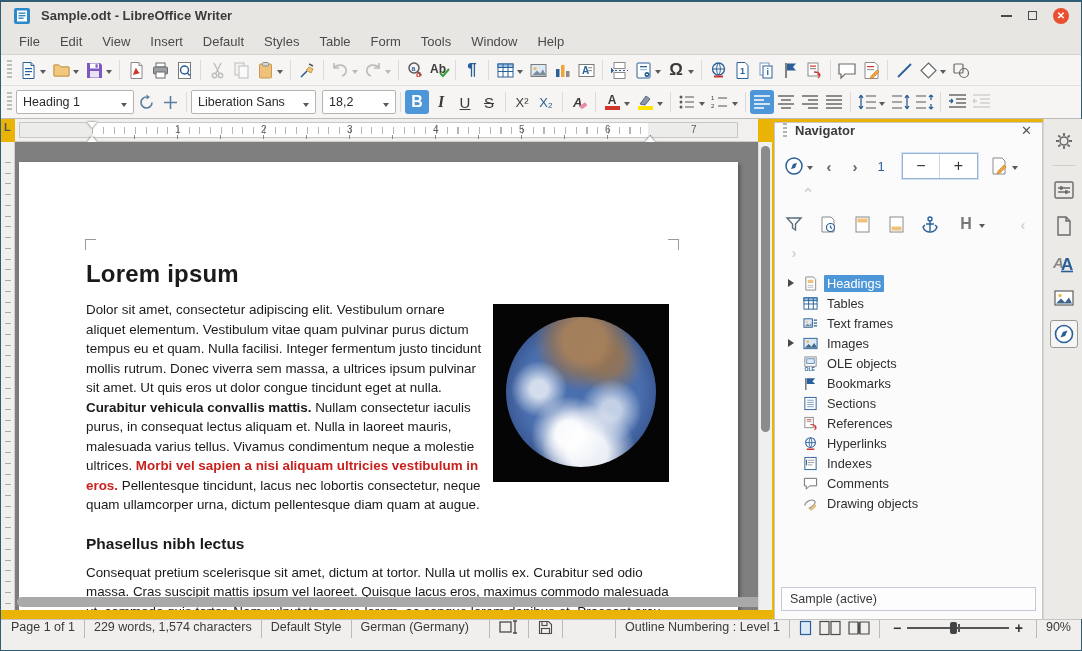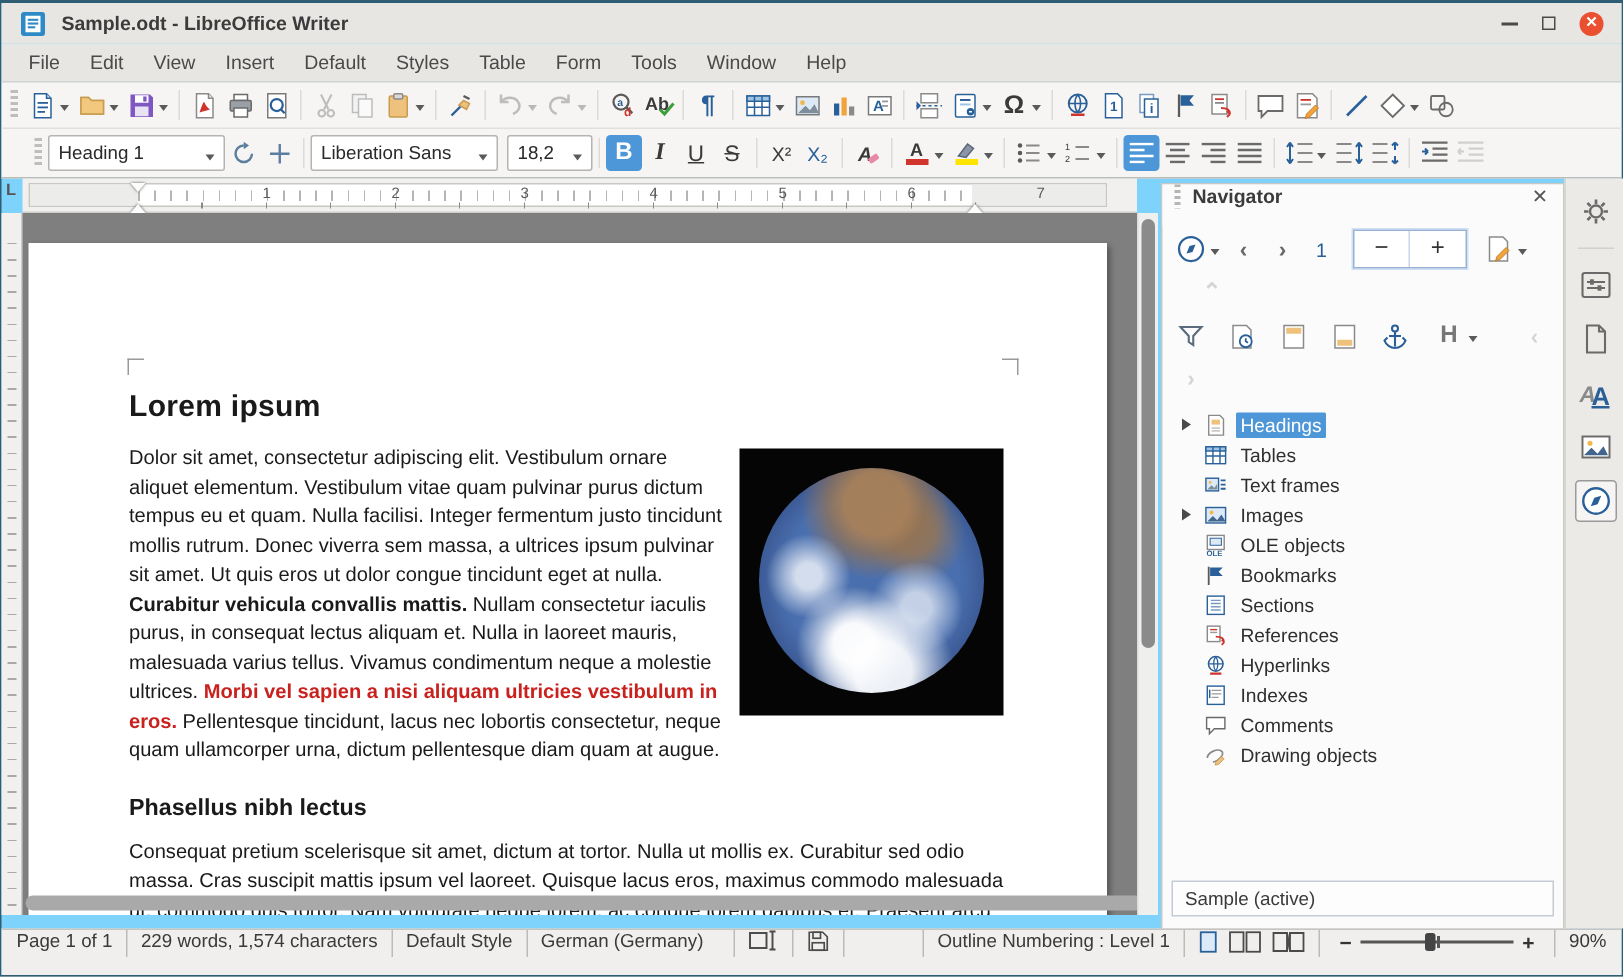--- a/index.html
+++ b/index.html
@@ -1,35 +1,35 @@
 <!DOCTYPE html>
 <html><head>
 <meta charset="utf-8">
 <style>
   *{box-sizing:border-box;margin:0;padding:0;font-family:"Liberation Sans",sans-serif}
   html,body{width:1082px;height:651px;overflow:hidden;background:#7f7f7f}
-  .window{position:relative;width:1082px;height:651px;border:1px solid #2f5e74;border-top:2px solid #2f5e74;background:#7dd3fc}
+  .window{position:relative;width:1082px;height:651px;border:1px solid #2f5e74;border-top:2px solid #2f5e74;background:#eab308}
 
   
   .titlebar{position:absolute;left:0;top:0;right:0;height:27px;background:#e8e6e3;display:flex;align-items:center;padding:0 8px}
   .title-icon{width:18px;height:18px;margin:0 10px 0 4px}
   .title-text{font-weight:bold;font-size:13px;color:#3b3b3b}
   .win-btns{margin-left:auto;display:flex;align-items:center;gap:16px;padding-right:4px}
   .btn-min{width:11px;height:2px;background:#4a4a4a}
   .btn-max{width:9px;height:9px;border:1.5px solid #4a4a4a}
   .btn-close{width:16px;height:16px;border-radius:50%;background:#ea5030;color:#fff;font-size:10px;line-height:15px;text-align:center;font-weight:bold}
 
   
   .menubar{position:absolute;left:0;top:27px;right:0;height:26px;background:#e8e6e3;display:flex;align-items:center;padding-left:8px;border-bottom:1px solid #d4d2cf}
   .menu-item{font-size:13px;color:#4a4a4a;padding:4px 10px}
 
   
   .toolbar{position:absolute;left:0;right:0;background:#f6f5f4;display:flex;align-items:center}
   .tb1{top:53px;height:31px;border-bottom:1px solid #e2e0dd;padding-left:2px}
-  .tb2{top:84px;height:33px;border-bottom:1px solid #bdbbb8;padding-left:18px}
+  .tb2{top:84px;height:33px;border-bottom:1px solid #bdbbb8;padding-left:2px}
   .grip{width:5px;height:20px;margin:0 4px;background:repeating-linear-gradient(to bottom,#c0beba 0 2px,transparent 2px 4px)}
   .ti{width:24px;height:24px;display:inline-flex;align-items:center;justify-content:center;border-radius:3px;flex:0 0 auto}
   .ti svg{display:block}
   .dd{width:0;height:0;border:3px solid transparent;border-top:4px solid #5a5a5a;margin:7px 3px 0 0}
   .dd.dis{border-top-color:#b8b8b8}
   .sep{width:1px;height:20px;background:#dddbd8;margin:0 4px}
   .glyph{font-size:15px;font-weight:bold;color:#2a6099}
   .active-toggle{background:#4d97d9}
   .combo{height:24px;background:#fff;border:1px solid #b6b4b1;border-radius:2px;display:flex;align-items:center;font-size:12.5px;color:#2a2a2a;padding:0 6px;justify-content:space-between}
   .combo .dd{margin:9px 0 0 6px}
@@ -51,21 +51,21 @@
   .vruler{position:absolute;left:0;top:140px;width:14px;height:468px;background:#f1f0ee;border-right:1px solid #cfcdca;
      background-image:repeating-linear-gradient(to bottom,#a9a9a9 0 1px,transparent 1px 10.75px);background-size:6px 100%;background-position:4px 20px;background-repeat:no-repeat}
 
   
   .docarea{position:absolute;left:14px;top:140px;width:743px;height:468px;background:#7f7f7f;overflow:hidden}
   .page{position:absolute;left:4px;top:20px;width:719px;height:560px;background:#fff;box-shadow:2px 2px 4px rgba(0,0,0,.35);overflow:hidden}
   .cornermark{position:absolute;width:11px;height:11px}
   .cm-tl{left:66px;top:77px;border-left:1px solid #9a9a9a;border-top:1px solid #9a9a9a}
   .cm-tr{left:649px;top:77px;border-right:1px solid #9a9a9a;border-top:1px solid #9a9a9a}
   .content{position:absolute;left:67px;top:78px;width:583px;color:#1a1a1a}
-  .h1{font-size:20px;font-weight:bold;margin:20px 0 12px 0;letter-spacing:.2px}
+  .h1{font-size:24px;font-weight:bold;margin:20px 0 12px 0;letter-spacing:.2px}
   .body-p{font-size:13.4px;line-height:19.5px;text-align:left}
   .earth{float:right;width:176px;height:178px;margin:4px 0 6px 10px;background:#050505;position:relative;shape-outside:margin-box}
   .earth .globe{position:absolute;left:13px;top:13px;width:150px;height:150px;border-radius:50%;
     background:
       radial-gradient(circle at 42% 78%, rgba(255,255,255,.95) 0 9%, rgba(255,255,255,0) 26%),
       radial-gradient(circle at 70% 62%, rgba(235,240,248,.75) 0 7%, rgba(235,240,248,0) 22%),
       radial-gradient(circle at 22% 48%, rgba(245,248,252,.8) 0 6%, rgba(245,248,252,0) 20%),
       radial-gradient(circle at 55% 90%, rgba(255,255,255,.9) 0 12%, rgba(255,255,255,0) 30%),
       radial-gradient(circle at 52% 16%, rgba(168,128,88,.95) 0 14%, rgba(150,115,80,.7) 22%, rgba(150,115,80,0) 34%),
       radial-gradient(circle at 70% 30%, rgba(150,118,86,.8) 0 8%, rgba(150,118,86,0) 22%),
@@ -405,21 +405,21 @@
         <svg width="17" height="17" viewBox="0 0 17 17">
           <path d="M8.5 2v13M2 8.5h13" stroke="#5b7da0" stroke-width="1.6"></path>
         </svg>
       </div>
     <div class="sep"></div>
     <div class="combo" style="width:125px">
         <span>Liberation Sans</span>
         <span class="dd"></span>
       </div>
     <div style="width:6px"></div>
-    <div class="combo" style="width:57px">
+    <div class="combo" style="width:74px">
         <span>18,2</span>
         <span class="dd"></span>
       </div>
     <div class="sep"></div>
     <div class="ti active-toggle">
         <span class="glyph" style="color:#fff;font-size:16px">B</span>
       </div>
     <div class="ti">
         <span class="glyph" style="color:#3a3a3a;font-style:italic;font-family:'Liberation Serif',serif;font-size:16px">I</span>
       </div>

